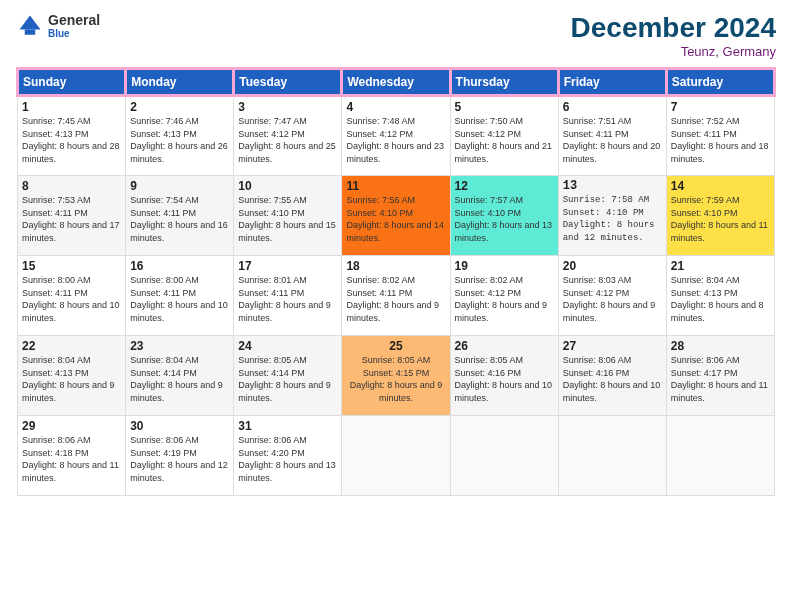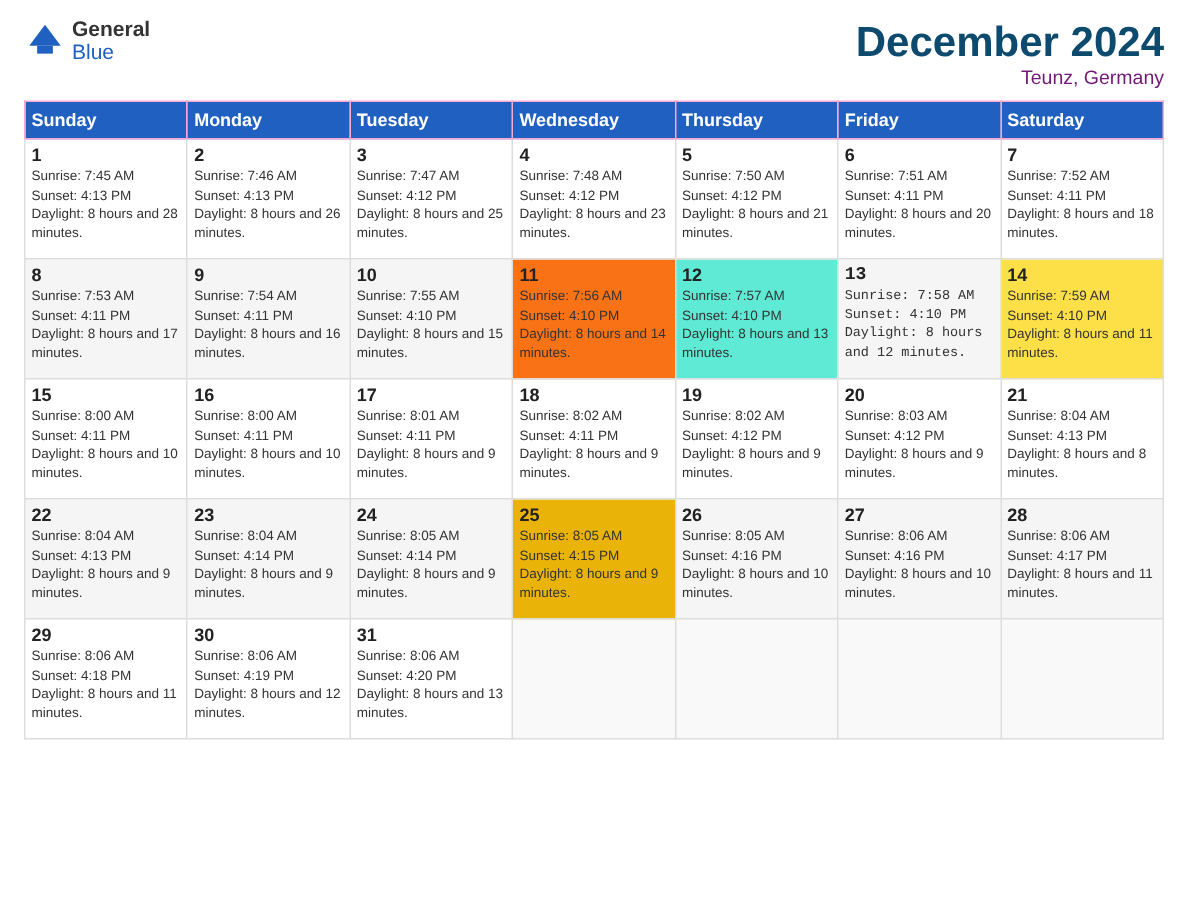--- a/index.html
+++ b/index.html
@@ -32,22 +32,22 @@
       display: flex;
       flex-direction: column;
       line-height: 1.1;
     }
     .logo-general {
       font-size: 14px;
       font-weight: bold;
       color: #333;
     }
     .logo-blue {
-      font-size: 14px;
-      font-weight: normal;
+      font-size: 10px;
+      font-weight: bold;
       color: #2060c0;
     }
     .logo-icon {
       width: 28px;
       height: 28px;
     }
     .title-block {
       text-align: right;
     }
     .main-title {
@@ -66,21 +66,21 @@
       width: 100%;
       table-layout: fixed;
     }
     .calendar th {
       background: #2060c0;
       color: #fff;
       font-size: 12px;
       font-weight: bold;
       padding: 5px 4px;
       text-align: left;
-      border: 1px solid #f9a8d4;
+      border: 3px solid #f9a8d4;
     }
     .calendar td {
       vertical-align: top;
       padding: 3px 4px 3px 4px;
       font-size: 9.5px;
       color: #333;
       border: 1px solid #ddd;
       height: 80px;
       background: #fff;
     }
@@ -164,21 +164,21 @@
           <td><span class="day-num">17</span><span class="day-info">Sunrise: 8:01 AM<br>Sunset: 4:11 PM<br>Daylight: 8 hours and 9 minutes.</span></td>
           <td><span class="day-num">18</span><span class="day-info">Sunrise: 8:02 AM<br>Sunset: 4:11 PM<br>Daylight: 8 hours and 9 minutes.</span></td>
           <td><span class="day-num">19</span><span class="day-info">Sunrise: 8:02 AM<br>Sunset: 4:12 PM<br>Daylight: 8 hours and 9 minutes.</span></td>
           <td><span class="day-num">20</span><span class="day-info">Sunrise: 8:03 AM<br>Sunset: 4:12 PM<br>Daylight: 8 hours and 9 minutes.</span></td>
           <td><span class="day-num">21</span><span class="day-info">Sunrise: 8:04 AM<br>Sunset: 4:13 PM<br>Daylight: 8 hours and 8 minutes.</span></td>
         </tr>
         <tr>
           <td style="background: rgb(245, 245, 245);"><span class="day-num">22</span><span class="day-info">Sunrise: 8:04 AM<br>Sunset: 4:13 PM<br>Daylight: 8 hours and 9 minutes.</span></td>
           <td style="background: rgb(245, 245, 245);"><span class="day-num">23</span><span class="day-info">Sunrise: 8:04 AM<br>Sunset: 4:14 PM<br>Daylight: 8 hours and 9 minutes.</span></td>
           <td style="background: rgb(245, 245, 245);"><span class="day-num">24</span><span class="day-info">Sunrise: 8:05 AM<br>Sunset: 4:14 PM<br>Daylight: 8 hours and 9 minutes.</span></td>
-          <td style="background: #eab308;"><span class="day-num">25</span><span class="day-info">Sunrise: 8:05 AM<br>Sunset: 4:15 PM<br>Daylight: 8 hours and 9 minutes.</span></td>
+          <td style="background: #fdba74; text-align: center;"><span class="day-num">25</span><span class="day-info">Sunrise: 8:05 AM<br>Sunset: 4:15 PM<br>Daylight: 8 hours and 9 minutes.</span></td>
           <td style="background: rgb(245, 245, 245); margin-left: 43px;"><span class="day-num">26</span><span class="day-info">Sunrise: 8:05 AM<br>Sunset: 4:16 PM<br>Daylight: 8 hours and 10 minutes.</span></td>
           <td style="background: rgb(245, 245, 245);"><span class="day-num">27</span><span class="day-info">Sunrise: 8:06 AM<br>Sunset: 4:16 PM<br>Daylight: 8 hours and 10 minutes.</span></td>
           <td style="background: rgb(245, 245, 245);"><span class="day-num">28</span><span class="day-info">Sunrise: 8:06 AM<br>Sunset: 4:17 PM<br>Daylight: 8 hours and 11 minutes.</span></td>
         </tr>
         <tr>
           <td><span class="day-num">29</span><span class="day-info">Sunrise: 8:06 AM<br>Sunset: 4:18 PM<br>Daylight: 8 hours and 11 minutes.</span></td>
           <td><span class="day-num">30</span><span class="day-info">Sunrise: 8:06 AM<br>Sunset: 4:19 PM<br>Daylight: 8 hours and 12 minutes.</span></td>
           <td><span class="day-num">31</span><span class="day-info">Sunrise: 8:06 AM<br>Sunset: 4:20 PM<br>Daylight: 8 hours and 13 minutes.</span></td>
           <td class="empty-cell" style="background: rgb(249, 249, 249);"></td>
           <td class="empty-cell" style="background: rgb(249, 249, 249);"></td>

